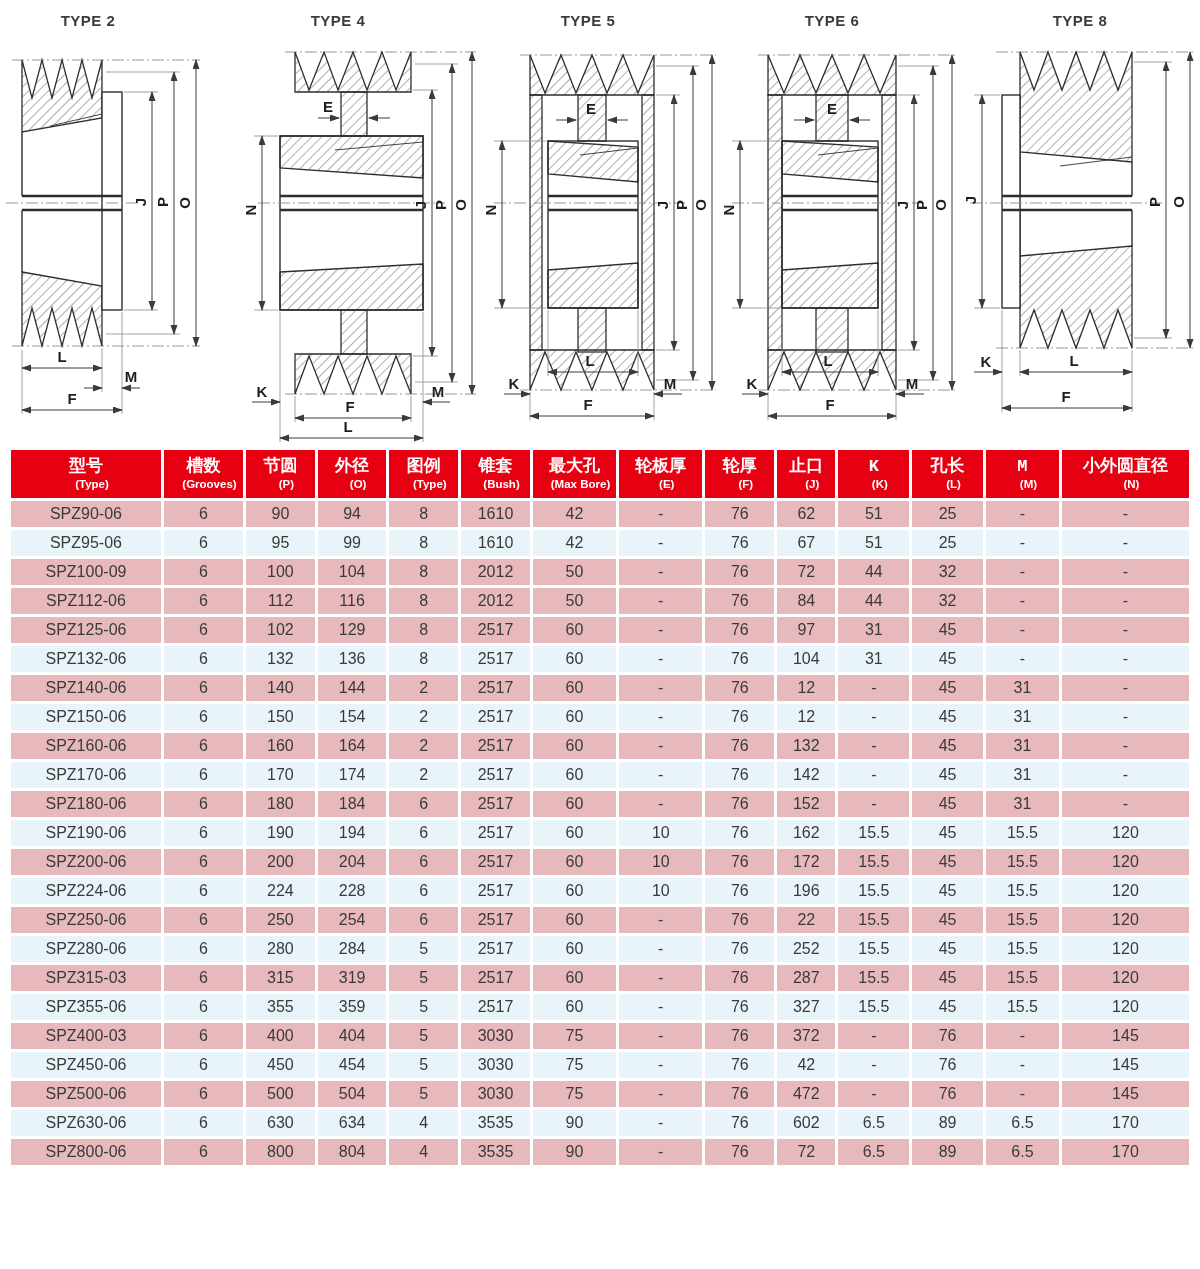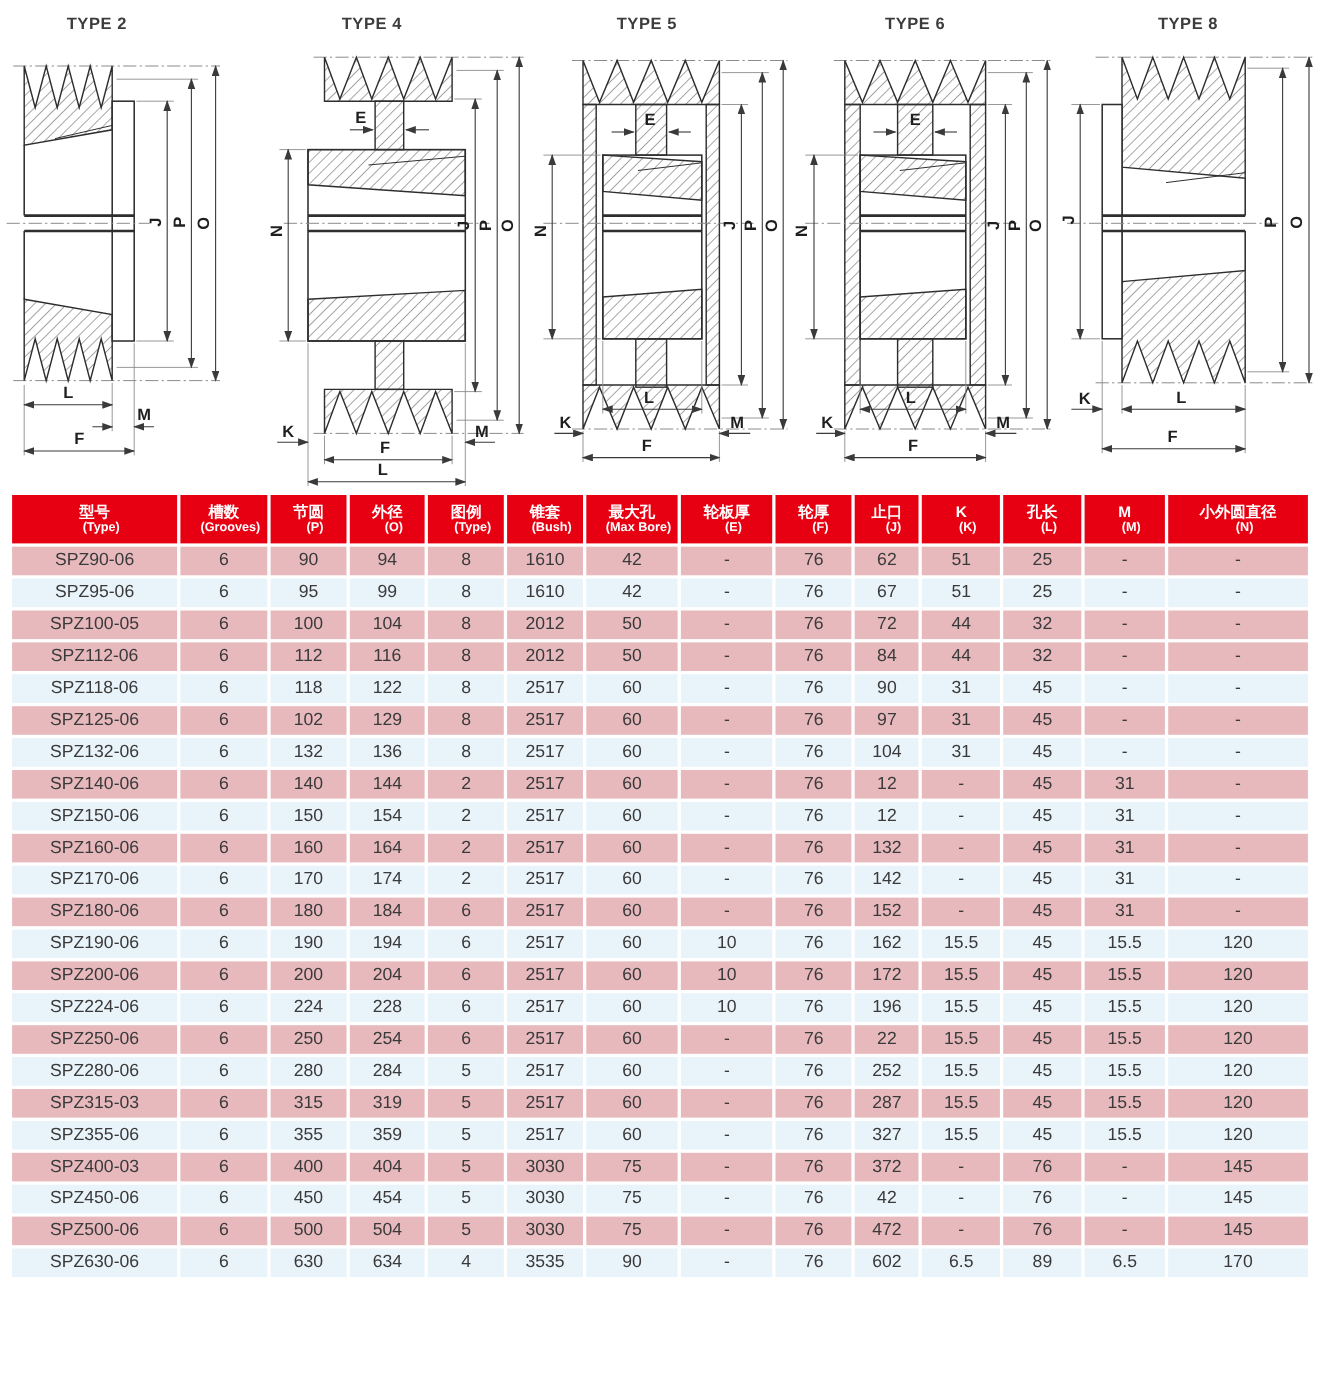--- a/index.html
+++ b/index.html
@@ -17,21 +17,21 @@
   svg .bore{stroke:#2e2e2e;stroke-width:2.4;}
   svg .cl{stroke:#8a8a8a;stroke-width:.9;stroke-dasharray:12 3 2 3;fill:none;}
   svg .ext{stroke:#8a8a8a;stroke-width:.8;}
   svg .dim{stroke:#3a3a3a;stroke-width:1;}
   svg .plate{fill:#ffffff;stroke:#2e2e2e;stroke-width:1.4;}
 
   
   .table-wrap{padding:0 8px 4px 8px;}
   table.spec{width:1184px;border-collapse:separate;border-spacing:3px;table-layout:fixed;background:#fff;}
   table.spec th{background:#e60012;color:#fff;text-align:center;vertical-align:middle;padding:6px 1px;}
-  .th-zh{font-size:14px;font-weight:bold;line-height:1.3;}
+  .th-zh{font-size:17px;font-weight:bold;line-height:1.3;font-family:Liberation Mono, monospace;}
   .th-en{font-size:11.5px;font-weight:bold;line-height:1.2;padding-left:12px;}
   table.spec td{text-align:center;font-size:16px;color:#3a3a3a;height:26px;padding:0 1px;overflow:hidden;white-space:nowrap;}
   tr.pink td{background:#e7b9bd;}
   tr.blue td{background:#e9f3fa;}
 </style>
 </head>
 <body>
 
 <div class="page">
 
@@ -418,21 +418,21 @@
             <td>42</td>
             <td>-</td>
             <td>76</td>
             <td>67</td>
             <td>51</td>
             <td>25</td>
             <td>-</td>
             <td>-</td>
           </tr>
           <tr class="pink">
-            <td>SPZ100-05</td>
+            <td>SPZ100-09</td>
             <td>6</td>
             <td>100</td>
             <td>104</td>
             <td>8</td>
             <td>2012</td>
             <td>50</td>
             <td>-</td>
             <td>76</td>
             <td>72</td>
             <td>44</td>
@@ -449,36 +449,20 @@
             <td>2012</td>
             <td>50</td>
             <td>-</td>
             <td>76</td>
             <td>84</td>
             <td>44</td>
             <td>32</td>
             <td>-</td>
             <td>-</td>
           </tr>
-          <tr class="blue">
-            <td>SPZ118-06</td>
-            <td>6</td>
-            <td>118</td>
-            <td>122</td>
-            <td>8</td>
-            <td>2517</td>
-            <td>60</td>
-            <td>-</td>
-            <td>76</td>
-            <td>90</td>
-            <td>31</td>
-            <td>45</td>
-            <td>-</td>
-            <td>-</td>
-          </tr>
           <tr class="pink">
             <td>SPZ125-06</td>
             <td>6</td>
             <td>102</td>
             <td>129</td>
             <td>8</td>
             <td>2517</td>
             <td>60</td>
             <td>-</td>
             <td>76</td>
@@ -753,17 +737,33 @@
             <td>3535</td>
             <td>90</td>
             <td>-</td>
             <td>76</td>
             <td>602</td>
             <td>6.5</td>
             <td>89</td>
             <td>6.5</td>
             <td>170</td>
           </tr>
+          <tr class="pink">
+            <td>SPZ800-06</td>
+            <td>6</td>
+            <td>800</td>
+            <td>804</td>
+            <td>4</td>
+            <td>3535</td>
+            <td>90</td>
+            <td>-</td>
+            <td>76</td>
+            <td>72</td>
+            <td>6.5</td>
+            <td>89</td>
+            <td>6.5</td>
+            <td>170</td>
+          </tr>
         </tbody>
     </table>
   </div>
 
 </div>
 
 </body></html>

